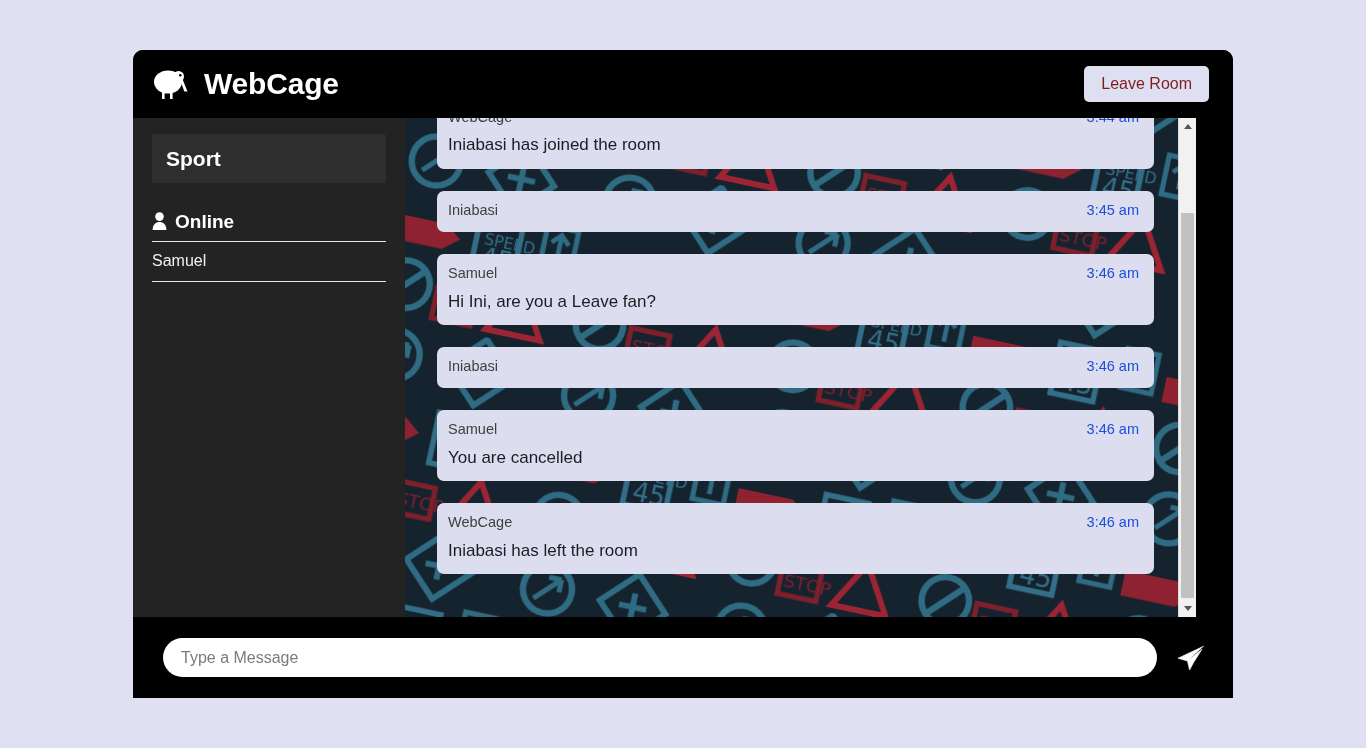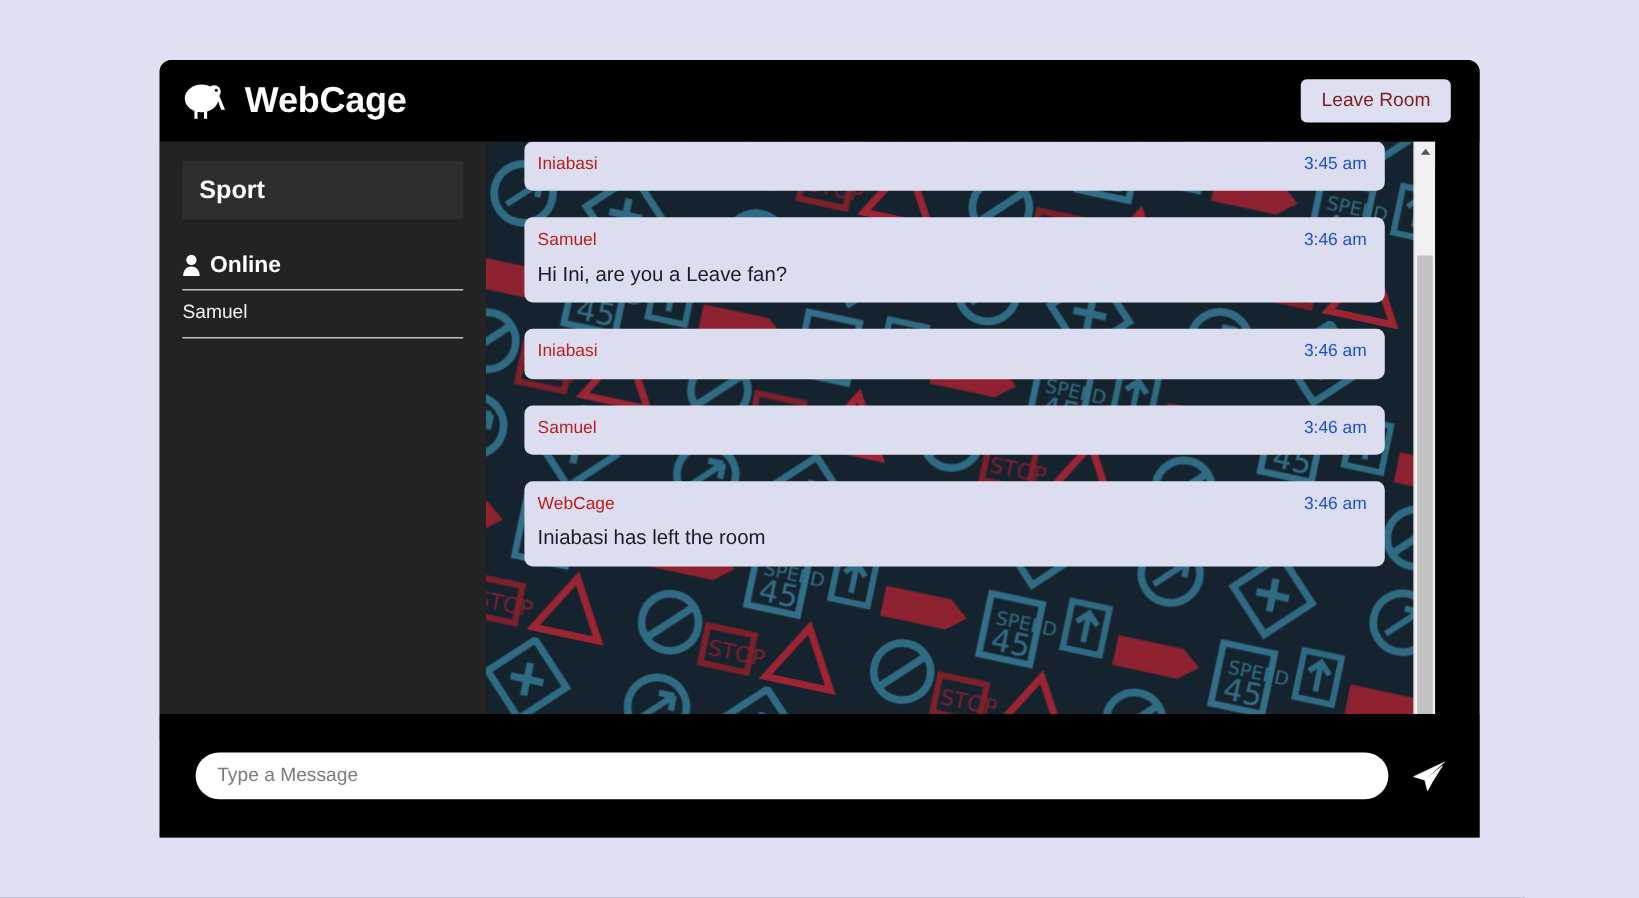--- a/index.html
+++ b/index.html
@@ -137,21 +137,21 @@
     padding: 11px 15px 13px 11px;
     margin-bottom: 22px;
     position: relative;
   }
   .msg-head {
     display: flex;
     justify-content: space-between;
     align-items: baseline;
   }
   .msg-author {
-    color: #b91c1c;
+    color: #404040;
     font-size: 14.5px;
     line-height: 1.2;
   }
   .msg-time {
     color: #1d4ed8;
     font-size: 14.5px;
     line-height: 1.2;
   }
   .msg-text {
     color: #1c1c22;
@@ -199,21 +199,21 @@
     height: 385px;
     background: #c1c1c1;
     border-radius: 1px;
   }
 
   
   .footer {
     position: absolute;
     left: 0; bottom: 0;
     width: 1100px;
-    height: 103px;
+    height: 81px;
     background: #000000;
     display: flex;
     align-items: center;
     padding: 0 22px 0 30px;
     gap: 14px;
   }
   .msg-input {
     flex: 1 1 auto;
     height: 39px;
     border-radius: 20px;
@@ -303,20 +303,27 @@
             <text x="18" y="46" font-size="4.6" fill="#7e1f2c" font-family="DejaVu Sans, sans-serif">STOP</text>
           </pattern>
           <pattern id="signs2" width="200" height="200" patternUnits="userSpaceOnUse" patternTransform="rotate(12)">
             <rect width="200" height="200" fill="url(#signs)"></rect>
           </pattern>
         </defs>
         <rect width="200" height="200" fill="url(#signs2)"></rect>
       </svg>
 
       <div class="messages">
+        <div class="msg first">
+          <div class="msg-head">
+            <span class="msg-author">WebCage</span>
+            <span class="msg-time">3:44 am</span>
+          </div>
+          <div class="msg-text">Iniabasi has joined the room</div>
+        </div>
         <div class="msg">
           <div class="msg-head">
             <span class="msg-author">Iniabasi</span>
             <span class="msg-time">3:45 am</span>
           </div>
         </div>
         <div class="msg">
           <div class="msg-head">
             <span class="msg-author">Samuel</span>
             <span class="msg-time">3:46 am</span>
@@ -327,20 +334,21 @@
           <div class="msg-head">
             <span class="msg-author">Iniabasi</span>
             <span class="msg-time">3:46 am</span>
           </div>
         </div>
         <div class="msg">
           <div class="msg-head">
             <span class="msg-author">Samuel</span>
             <span class="msg-time">3:46 am</span>
           </div>
+          <div class="msg-text">You are cancelled</div>
         </div>
         <div class="msg">
           <div class="msg-head">
             <span class="msg-author">WebCage</span>
             <span class="msg-time">3:46 am</span>
           </div>
           <div class="msg-text">Iniabasi has left the room</div>
         </div>
       </div>
 

